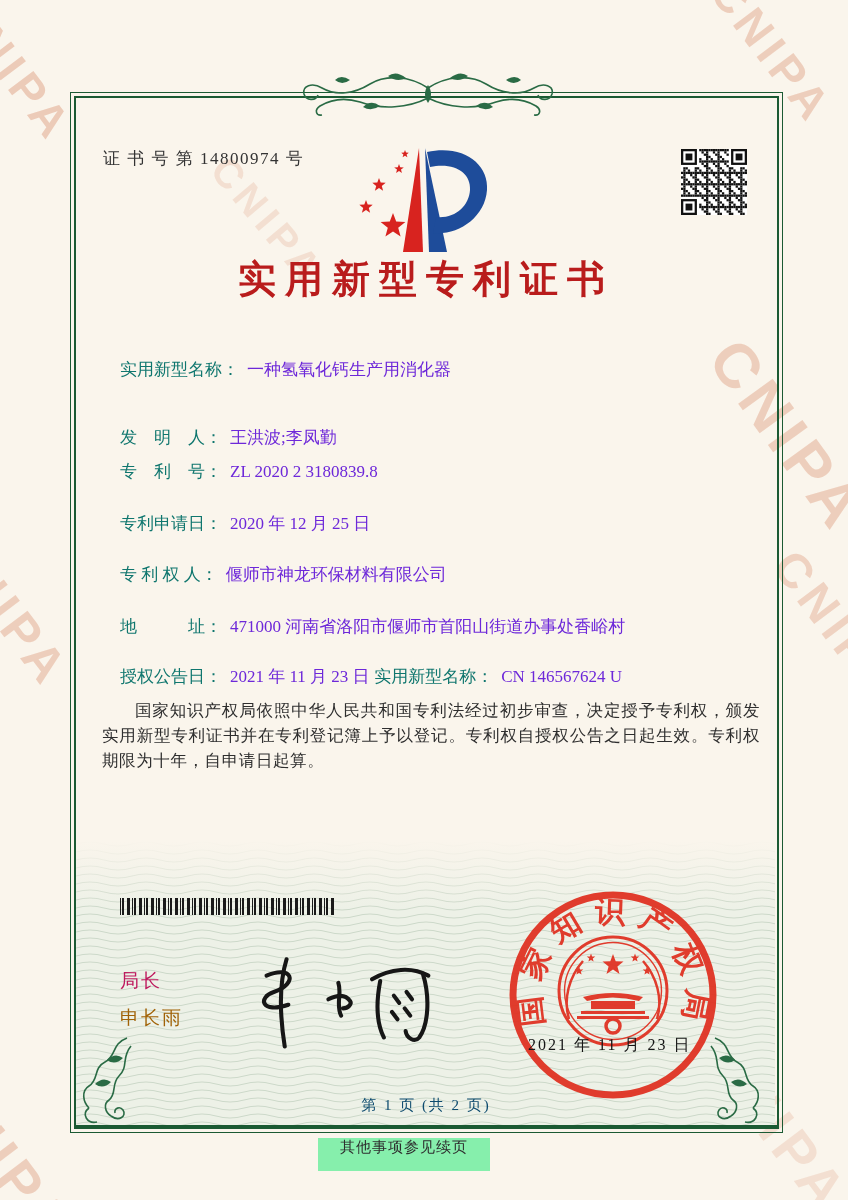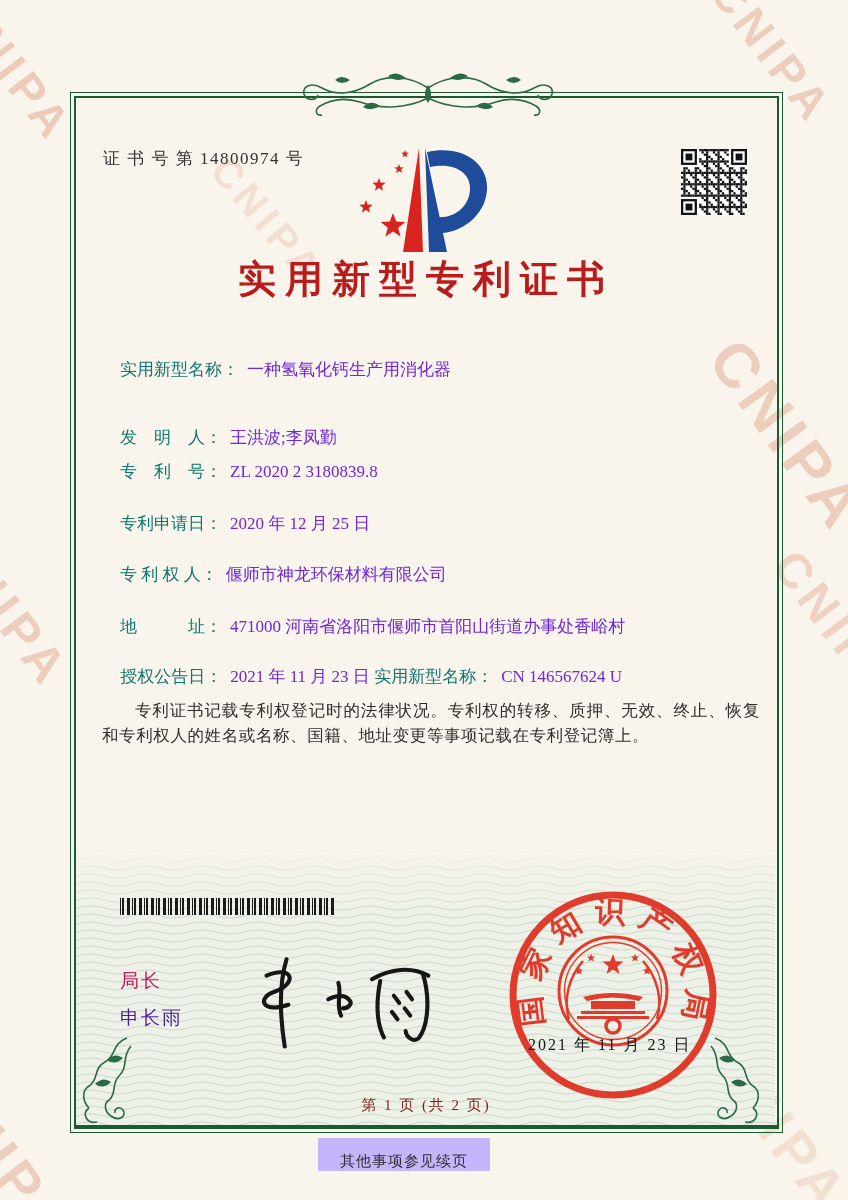--- a/index.html
+++ b/index.html
@@ -18,30 +18,30 @@
   .band-fade{left:76px;top:840px;width:699px;height:70px;z-index:1;
      background:linear-gradient(#faf5ec,rgba(250,245,236,0));}
   
   .content{z-index:3;}
   .cert-no{left:103px;top:147px;font-size:17px;letter-spacing:1.5px;color:#333;}
   .title{left:70px;top:254px;width:712px;text-align:center;font-size:38px;font-weight:bold;
          letter-spacing:9px;color:#b91c1c;}
   .row{left:120px;width:640px;font-size:17px;white-space:nowrap;}
   .lbl{display:inline-block;color:#0f766e;}
   .val{margin-left:8px;color:#6d28d9;}
-  .grant-first{display:inline-block;width:250px;text-align:center;}
+  .grant-first{display:inline-block;width:250px;}
   .paras{left:102px;top:698px;width:658px;font-size:16.5px;line-height:25px;
          text-align:justify;letter-spacing:0.6px;color:#2e2e2e;}
   .paras p{margin:0;text-indent:2em;}
   .sig-title{left:120px;top:968px;font-size:19px;font-family:"Liberation Sans","DejaVu Sans",sans-serif;color:#be185d;letter-spacing:2px;}
-  .sig-name{left:120px;top:1005px;font-size:19px;font-family:"Liberation Sans","DejaVu Sans",sans-serif;color:#4c1d95;letter-spacing:2px;}
+  .sig-name{left:120px;top:1005px;font-size:19px;font-family:"Liberation Sans","DejaVu Sans",sans-serif;color:#a16207;letter-spacing:2px;}
   .seal-date{left:528px;top:1035px;font-size:16px;letter-spacing:2px;color:#151515;z-index:3;}
-  .page-num{left:70px;top:1096px;width:712px;text-align:center;font-size:15px;letter-spacing:2px;color:#7f1d1d;}
-  .note-box{left:318px;top:1138px;width:172px;height:33px;background:#c4b5fd;z-index:3;
-            display:flex;align-items:flex-end;justify-content:center;}
+  .page-num{left:70px;top:1096px;width:712px;text-align:center;font-size:15px;letter-spacing:2px;color:#0c4a6e;}
+  .note-box{left:318px;top:1138px;width:172px;height:33px;background:#86efac;z-index:3;
+            display:flex;align-items:flex-start;justify-content:center;}
   .note-box span{font-size:15px;letter-spacing:1px;color:#2e2e2e;}
   .flip{transform:scaleX(-1);}
   svg{display:block;}
 </style>
 </head>
 <body>
 
 <div class="wm" style="left:-18px;top:-16px;font-size:46px;opacity:.55;transform:rotate(53deg);">CNIPA</div>
 <div class="wm" style="left:742px;top:-34px;font-size:46px;opacity:.5;transform:rotate(53deg);">CNIPA</div>
 <div class="wm" style="left:236px;top:148px;font-size:40px;opacity:.28;transform:rotate(50deg);">CNIPA</div>
@@ -483,21 +483,21 @@
 </div>
 <div class="abs content row" style="top:615px;">
   <span class="lbl">地　　　址：</span><span class="val">471000 河南省洛阳市偃师市首阳山街道办事处香峪村</span>
 </div>
 <div class="abs content row" style="top:665px;">
   <span class="grant-first"><span class="lbl">授权公告日：</span><span class="val">2021 年 11 月 23 日</span></span>
   <span><span class="lbl">实用新型名称：</span><span class="val">CN 146567624 U</span></span>
 </div>
 
 <div class="abs content paras">
-  <p>专利证书记载专利权登记时的法律状况。专利权的转移、质押、无效、终止、恢复和专利权人的姓名或名称、国籍、地址变更等事项记载在专利登记簿上。</p>
+  <p>国家知识产权局依照中华人民共和国专利法经过初步审查，决定授予专利权，颁发实用新型专利证书并在专利登记簿上予以登记。专利权自授权公告之日起生效。专利权期限为十年，自申请日起算。</p>
 </div>
 
 <svg class="abs content" style="left:120px;top:898px;" width="217" height="17" viewBox="0 0 217 17">
     <rect x="0" y="0" width="1" height="17" fill="#1a1a1a"></rect>
     <rect x="2" y="0" width="2" height="17" fill="#1a1a1a"></rect>
     <rect x="7" y="0" width="3" height="17" fill="#1a1a1a"></rect>
     <rect x="12" y="0" width="1" height="17" fill="#1a1a1a"></rect>
     <rect x="14" y="0" width="2" height="17" fill="#1a1a1a"></rect>
     <rect x="19" y="0" width="3" height="17" fill="#1a1a1a"></rect>
     <rect x="24" y="0" width="1" height="17" fill="#1a1a1a"></rect>

